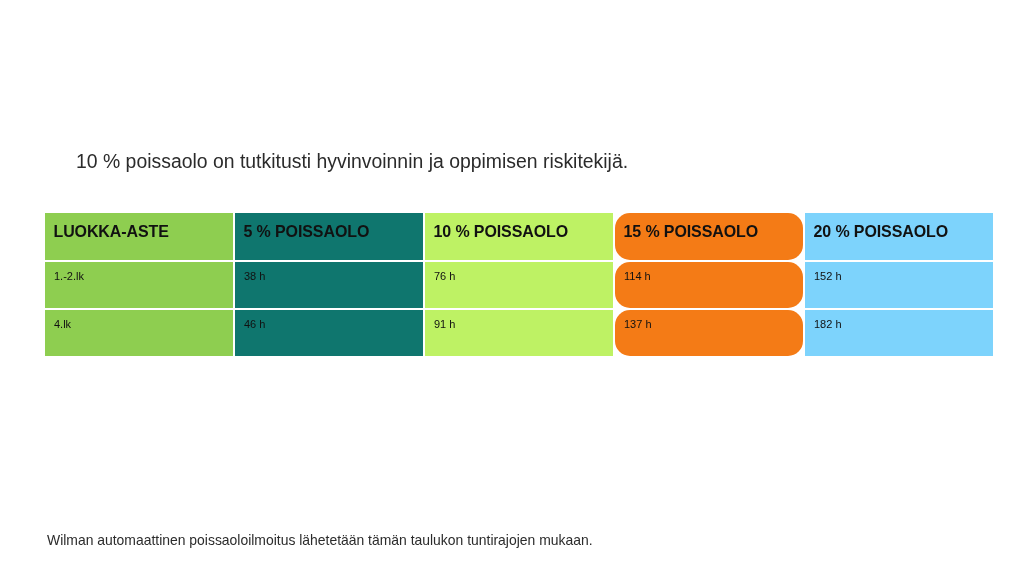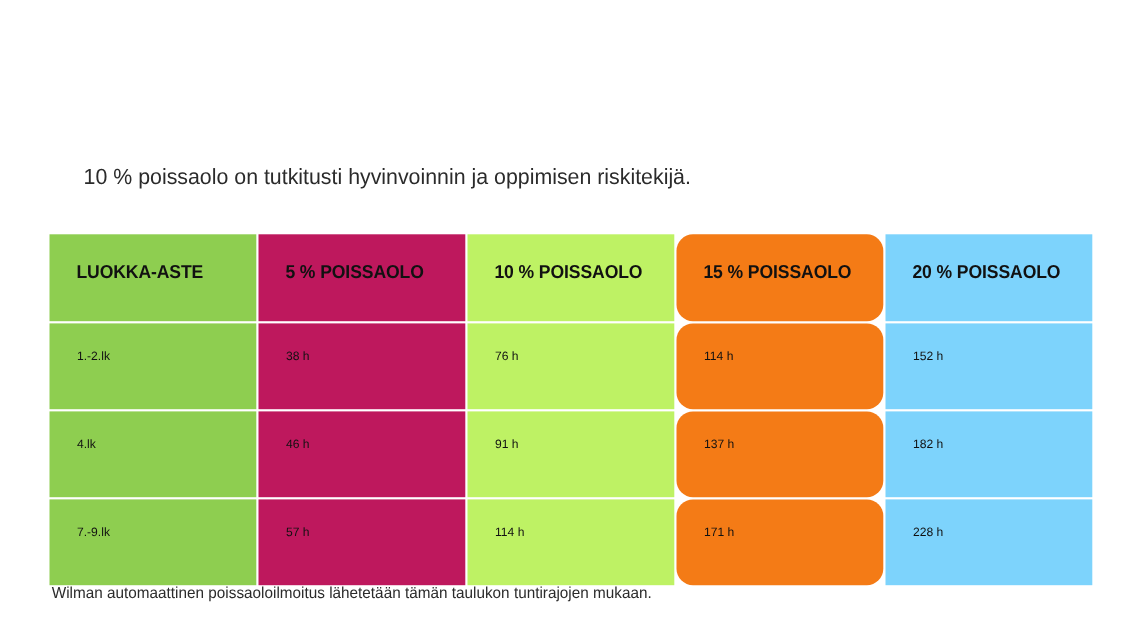--- a/index.html
+++ b/index.html
@@ -60,21 +60,21 @@
     width: 952px;
   }
   table.grid {
     border-collapse: separate;
     border-spacing: 2px;
     width: 952px;
     table-layout: fixed;
   }
   table.grid th,
   table.grid td {
-    padding: 16px;
+    padding: 0;
     margin: 0;
     vertical-align: top;
     text-align: left;
   }
   th.hcell {
     height: 47px;
     font-size: 17px;
     font-weight: bold;
     color: #111111;
     letter-spacing: -0.1px;
@@ -93,21 +93,21 @@
     height: 46px;
     font-size: 11px;
     color: #111111;
   }
   td .clabel {
     padding-top: 8px;
   }
 
   
   .c-green  { background: #8ECE50; }
-  .c-yellow { background: #be185d; }
+  .c-yellow { background: #0f766e; }
   .c-amber  { background: #bef264; }
   .c-orange { background: #F47B16; border-radius: 15px; }
   .c-red    { background: #7dd3fc; }
 
   
   .footnote {
     position: absolute;
     left: 47px;
     top: 532px;
     font-size: 14.5px;
@@ -199,37 +199,20 @@
           <td class="dcell c-amber">
               <span class="clabel">91 h</span>
             </td>
           <td class="dcell c-orange">
               <span class="clabel">137 h</span>
             </td>
           <td class="dcell c-red">
               <span class="clabel">182 h</span>
             </td>
         </tr>
-        <tr>
-          <td class="dcell c-green">
-              <span class="clabel">7.-9.lk</span>
-            </td>
-          <td class="dcell c-yellow">
-              <span class="clabel">57 h</span>
-            </td>
-          <td class="dcell c-amber">
-              <span class="clabel">114 h</span>
-            </td>
-          <td class="dcell c-orange">
-              <span class="clabel">171 h</span>
-            </td>
-          <td class="dcell c-red">
-              <span class="clabel">228 h</span>
-            </td>
-        </tr>
       </tbody>
     </table>
   </div>
 
   <div class="footnote">Wilman automaattinen poissaoloilmoitus lähetetään tämän taulukon tuntirajojen mukaan.</div>
 
 
 </div>
 
 </body></html>

